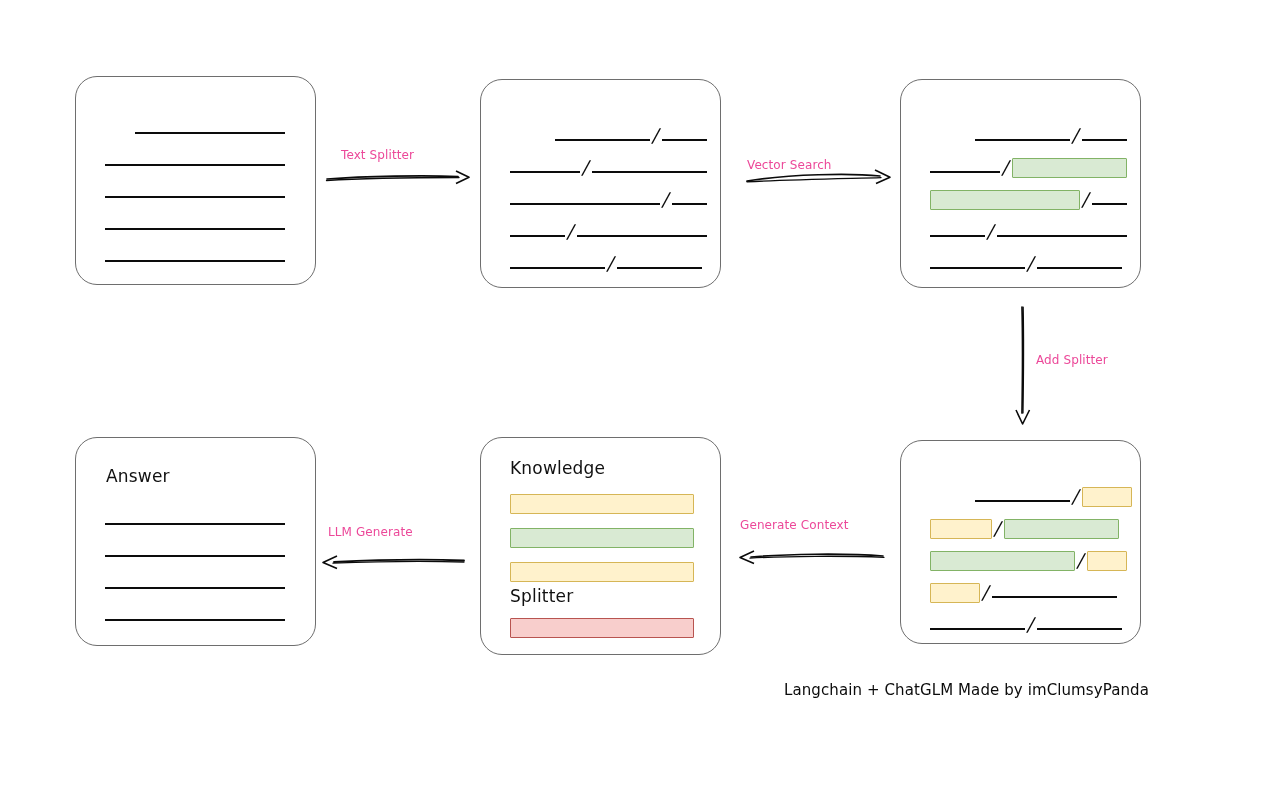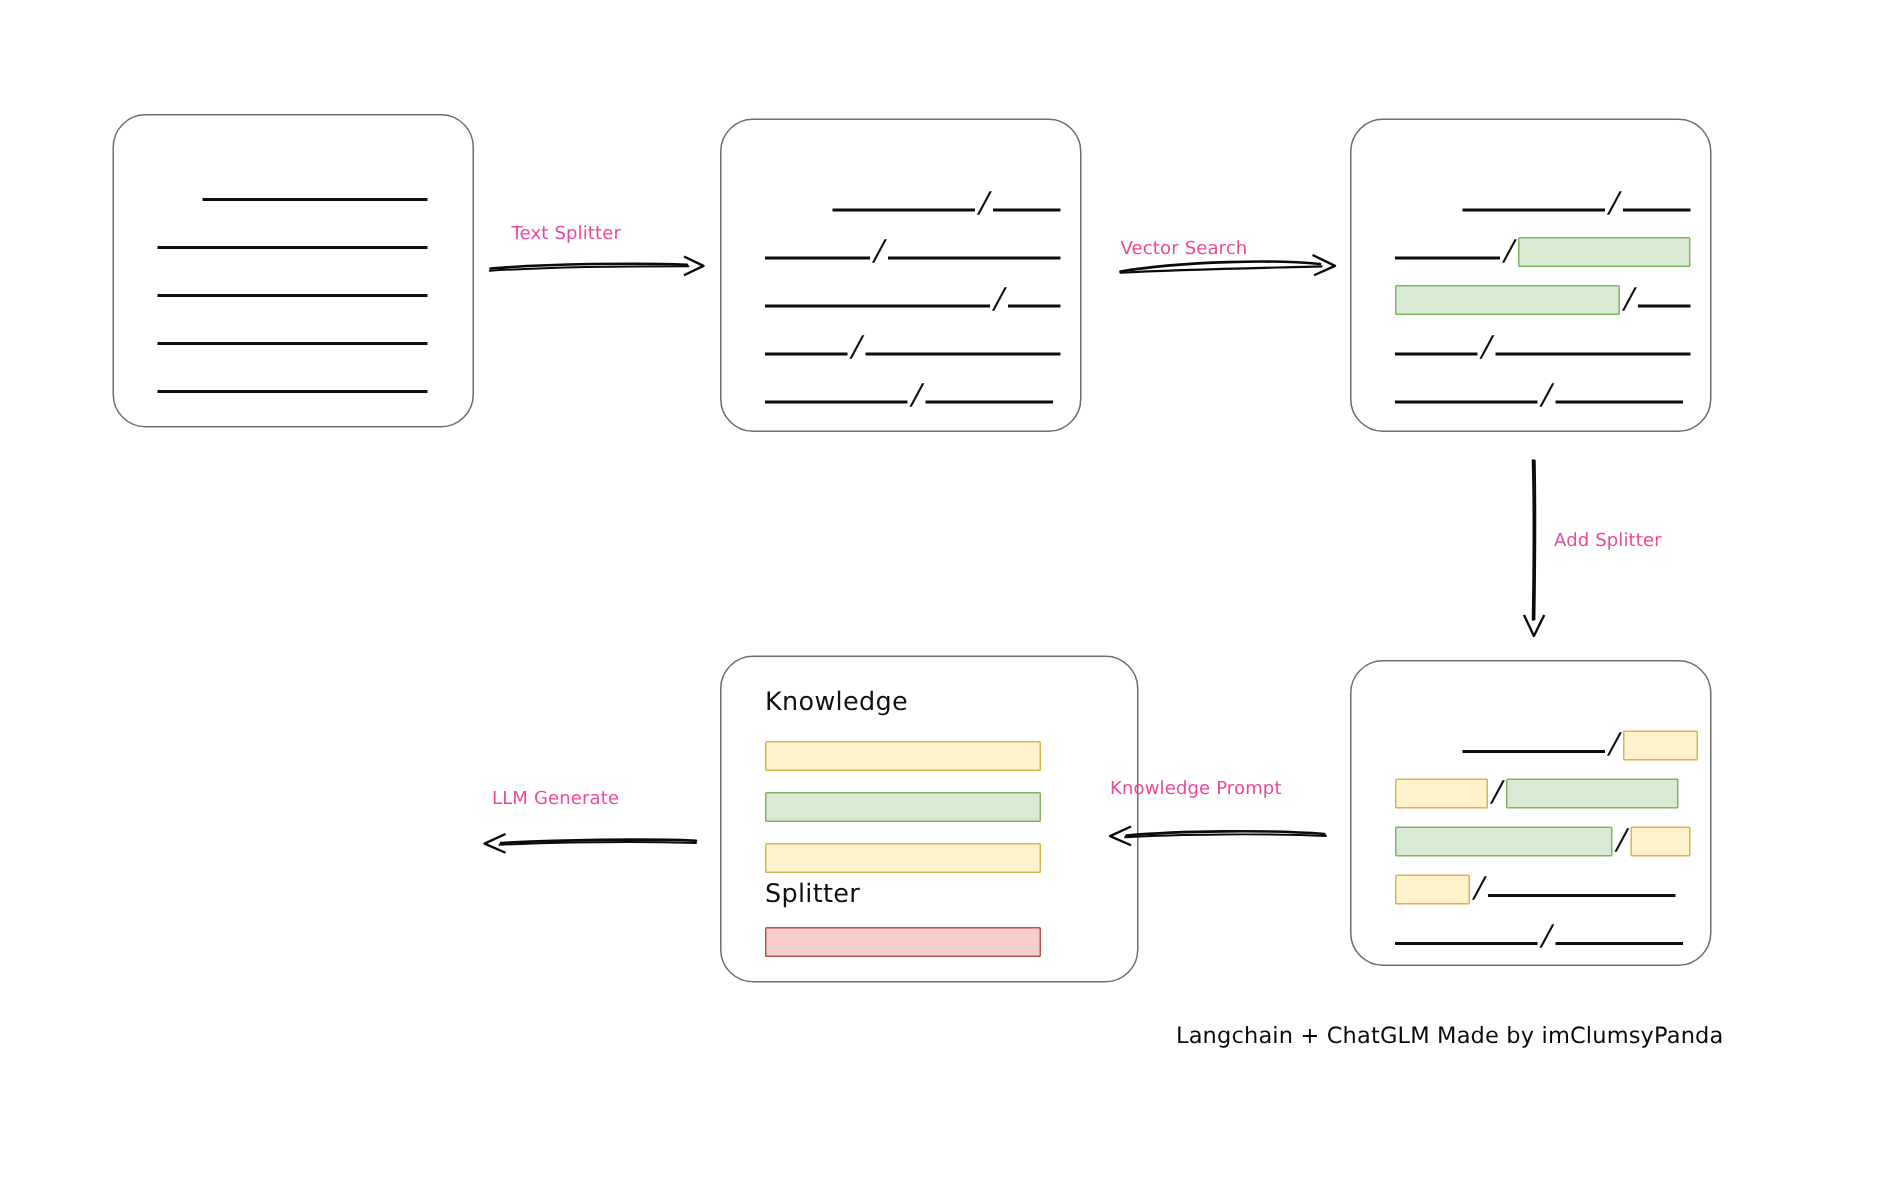--- a/index.html
+++ b/index.html
@@ -220,32 +220,49 @@
           <span class="seg-line" style="width: 125px;"></span>
         </div>
         <div class="row" style="left: 29px; top: 168px;">
           <span class="seg-line" style="width: 95px;"></span>
           <span class="seg-slash">/</span>
           <span class="seg-line" style="width: 85px;"></span>
         </div>
       </div>
   </div>
 
-  <div class="box" style="left:480px; top:437px; width:279px; height:218px;">
+  <div class="box" style="left:480px; top:437px; width:241px; height:218px;">
     <div class="box-title" style="left:29px; top:20px;">Knowledge</div>
 
     <div class="bar chip-yellow" style="left:29px; top:56px; width:184px;"></div>
     <div class="bar chip-green" style="left:29px; top:90px; width:184px;"></div>
     <div class="bar chip-yellow" style="left:29px; top:124px; width:184px;"></div>
 
     <div class="box-title" style="left:29px; top:148px;">Splitter</div>
 
     <div class="bar chip-red" style="left:29px; top:180px; width:184px;"></div>
   </div>
 
+  <div class="box" style="left:75px; top:437px; width:241px; height:209px;">
+    <div class="box-title" style="left:30px; top:28px;">Answer</div>
+    <div class="rows" id="rows-answer" style="top:66px;">
+        <div class="row" style="left: 29px; top: 0px;">
+          <span class="seg-line" style="width: 180px;"></span>
+        </div>
+        <div class="row" style="left: 29px; top: 32px;">
+          <span class="seg-line" style="width: 180px;"></span>
+        </div>
+        <div class="row" style="left: 29px; top: 64px;">
+          <span class="seg-line" style="width: 180px;"></span>
+        </div>
+        <div class="row" style="left: 29px; top: 96px;">
+          <span class="seg-line" style="width: 180px;"></span>
+        </div>
+      </div>
+  </div>
 
   <div class="edge-label" style="left:341px; top:148px;">Text Splitter</div>
   <div class="edge" style="left:325px; top:165px;">
     <svg width="150" height="26" viewBox="0 0 150 26">
       <path d="M2,14 C40,11 100,10 133,11.5" fill="none" stroke="#0b0b0b" stroke-width="1.7" stroke-linecap="round"></path>
       <path d="M1.5,15.5 C40,13 100,12.5 134,12.5" fill="none" stroke="#0b0b0b" stroke-width="1.3" stroke-linecap="round"></path>
       <path d="M131,6 L144,12.3 L131,18.5" fill="none" stroke="#0b0b0b" stroke-width="1.6" stroke-linejoin="round"></path>
     </svg>
   </div>
 
@@ -260,21 +277,21 @@
 
   <div class="edge-label" style="left:1036px; top:353px;">Add Splitter</div>
   <div class="edge" style="left:1008px; top:305px;">
     <svg width="34" height="122" viewBox="0 0 34 122">
       <path d="M14,2 C15,40 14.5,78 14,108" fill="none" stroke="#0b0b0b" stroke-width="1.7" stroke-linecap="round"></path>
       <path d="M15.2,2 C16,40 15.5,78 15,108" fill="none" stroke="#0b0b0b" stroke-width="1.2" stroke-linecap="round"></path>
       <path d="M8,105 L14.6,119 L21.5,105" fill="none" stroke="#0b0b0b" stroke-width="1.6" stroke-linejoin="round"></path>
     </svg>
   </div>
 
-  <div class="edge-label" style="left:740px; top:518px;">Knowledge Prompt</div>
+  <div class="edge-label" style="left:740px; top:518px;">Generate Context</div>
   <div class="edge" style="left:735px; top:545px;">
     <svg width="155" height="26" viewBox="0 0 155 26">
       <path d="M148,11 C110,8 50,9 16,12" fill="none" stroke="#0b0b0b" stroke-width="1.7" stroke-linecap="round"></path>
       <path d="M149,12.3 C110,10.6 50,11 15,13.2" fill="none" stroke="#0b0b0b" stroke-width="1.3" stroke-linecap="round"></path>
       <path d="M19,6 L5,12.4 L19,18.5" fill="none" stroke="#0b0b0b" stroke-width="1.6" stroke-linejoin="round"></path>
     </svg>
   </div>
 
   <div class="edge-label" style="left:328px; top:525px;">LLM Generate</div>
   <div class="edge" style="left:318px; top:550px;">

